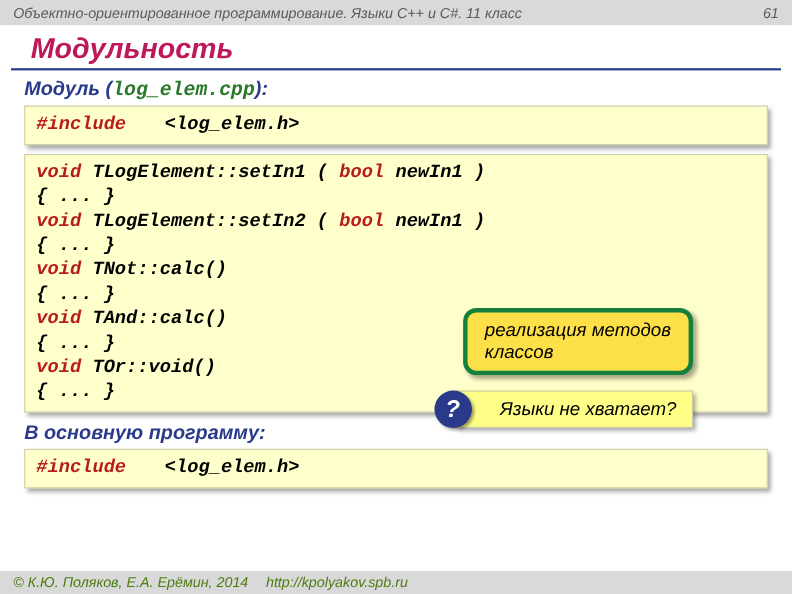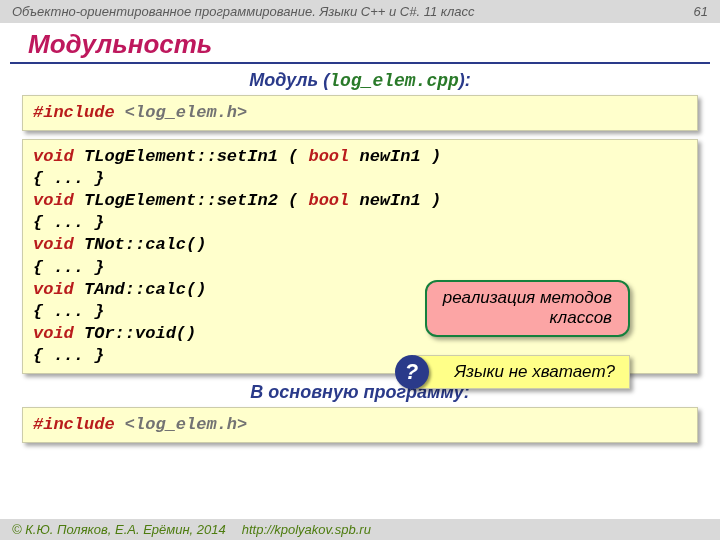--- a/index.html
+++ b/index.html
@@ -27,48 +27,47 @@
     padding: 6px 18px 2px 18px;
     border-bottom: 2px solid #2a3a8a;
     margin: 0 10px 6px 10px;
   }
   .content { padding: 0 22px; }
   .section-line {
     font-size: 18px;
     font-weight: bold;
     color: #2a3a8a;
     margin: 4px 0 4px 0;
-    text-align: center;
   }
   .mono-file { font-family: "Courier New", monospace; color: #2a7a2a; font-weight: bold; }
   .codebox {
     background: #ffffcc;
     border: 1px solid #cca;
     box-shadow: 3px 3px 4px rgba(0,0,0,0.35);
     padding: 6px 10px;
     font-family: "Courier New", monospace;
     font-size: 17px;
     font-weight: bold;
     line-height: 1.3;
     margin-bottom: 8px;
     white-space: pre;
   }
   .kw-blue { color: #b91c1c; }
-  .red { color: #737373; }
+  .red { color: #000000; margin-left: 25px; }
   .blk { color: #000; }
   .callout1 {
     position: absolute;
     right: 90px;
     top: 280px;
-    background: #fca5a5;
-    border: 2px solid #15803d;
+    background: #fde047;
+    border: 4px solid #15803d;
     border-radius: 12px;
     padding: 6px 16px;
     font-size: 17px;
-    text-align: right;
+    text-align: left;
     box-shadow: 3px 3px 4px rgba(0,0,0,0.35);
     line-height: 1.2;
   }
   .callout2 {
     position: absolute;
     right: 90px;
     top: 355px;
     background: #ffff88;
     border: 1px solid #cca;
     padding: 6px 14px 6px 40px;

